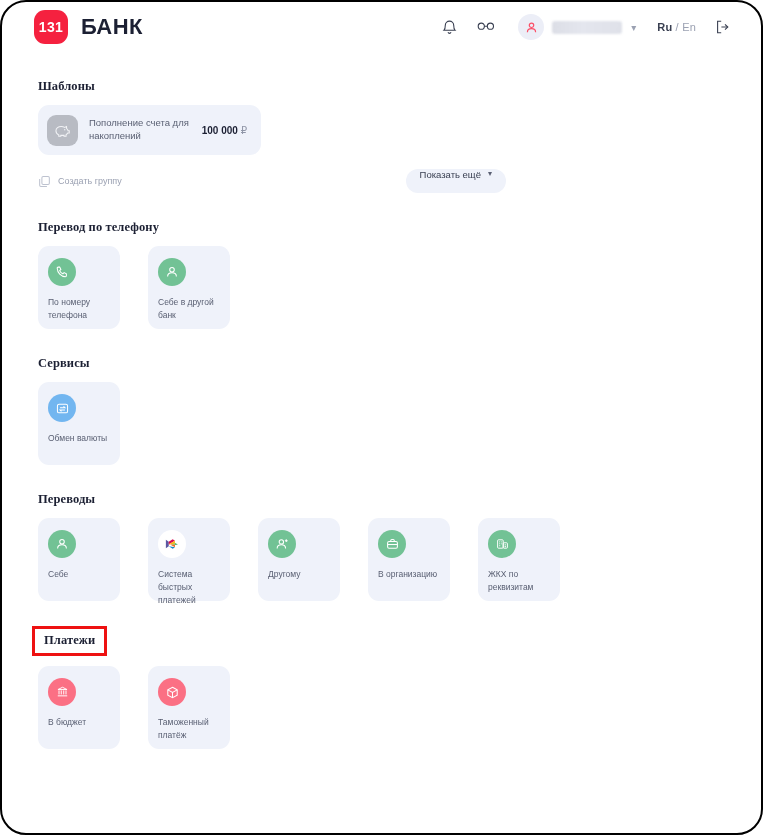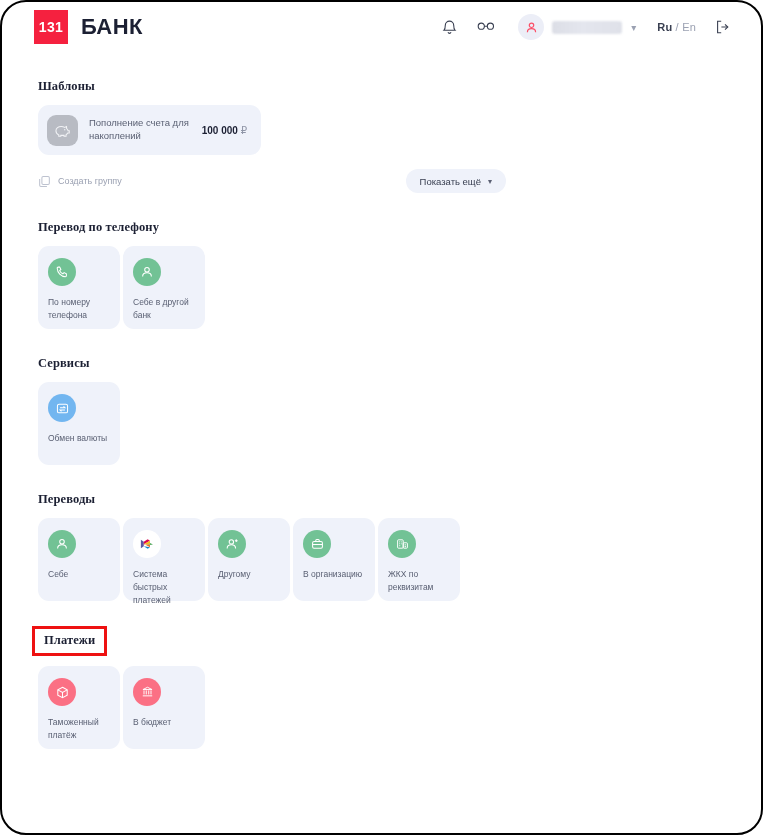--- a/index.html
+++ b/index.html
@@ -25,21 +25,21 @@
     position: relative;
     height: 50px;
     display: flex;
     align-items: center;
     padding: 0 28px 0 32px;
   }
   .brand { display: flex; align-items: center; gap: 13px; }
   .logo-badge {
     width: 34px; height: 34px;
     background: #F5213F;
-    border-radius: 0;
+    border-radius: 11px;
     color: #ffffff;
     font-size: 14px; font-weight: 700;
     display: flex; align-items: center; justify-content: center;
     letter-spacing: .3px;
   }
   .brand-name {
     font-size: 22px; font-weight: 700; color: #1C2033;
     letter-spacing: .4px;
   }
   .header-right {
@@ -144,29 +144,29 @@
     display: flex; align-items: center; gap: 7px; cursor: pointer;
   }
   .create-group-label { font-size: 9px; color: #9BA1B2; }
   .show-more {
     margin-left: auto;
     background: #EFF2FA;
     border: none;
     border-radius: 14px;
     height: 24px;
     padding: 0 14px;
-    display: flex; align-items: center; gap: 7px;
+    display: flex; gap: 7px;
     font-size: 9.5px; color: #3A4052;
     font-family: inherit;
     cursor: pointer;
   }
   .show-more .chev2 { font-size: 8px; color: #5A6073; }
 
   
-  .tiles { display: flex; gap: 3px; }
+  .tiles { display: flex; gap: 28px; }
   .tile {
     width: 82px; height: 83px;
     background: #EFF2FA;
     border-radius: 11px;
     padding: 12px 10px 0 10px;
     cursor: pointer;
   }
   .tile-icon {
     width: 28px; height: 28px; border-radius: 50%;
     display: flex; align-items: center; justify-content: center;
@@ -389,36 +389,36 @@
 
       </div>
 
       
       <div class="section-label highlighted">Платежи</div>
 
       <div class="tiles">
 
         <div class="tile">
           <div class="tile-icon pink">
-            <svg width="15" height="15" viewBox="0 0 16 16" fill="none" stroke="#FFFFFF" stroke-width="1.1">
-              <path d="M8 2.4l5 2.8v5.6L8 13.6 3 10.8V5.2L8 2.4z"></path>
-              <path d="M3 5.2L8 8l5-2.8M8 8v5.6"></path>
-            </svg>
-          </div>
-          <div class="tile-label">Таможенный платёж</div>
-        </div>
-
-        <div class="tile">
-          <div class="tile-icon pink">
             <svg width="15" height="14" viewBox="0 0 16 16" fill="none" stroke="#FFFFFF" stroke-width="1.1">
               <path d="M8 2.6l5.2 2.6H2.8L8 2.6z"></path>
               <path d="M4 6.2v4.6M6.6 6.2v4.6M9.4 6.2v4.6M12 6.2v4.6"></path>
               <path d="M2.6 12.4h10.8"></path>
             </svg>
           </div>
           <div class="tile-label">В бюджет</div>
         </div>
 
+        <div class="tile">
+          <div class="tile-icon pink">
+            <svg width="15" height="15" viewBox="0 0 16 16" fill="none" stroke="#FFFFFF" stroke-width="1.1">
+              <path d="M8 2.4l5 2.8v5.6L8 13.6 3 10.8V5.2L8 2.4z"></path>
+              <path d="M3 5.2L8 8l5-2.8M8 8v5.6"></path>
+            </svg>
+          </div>
+          <div class="tile-label">Таможенный платёж</div>
+        </div>
+
       </div>
 
     </div>
   </div>
 </div>
 
 </body></html>

